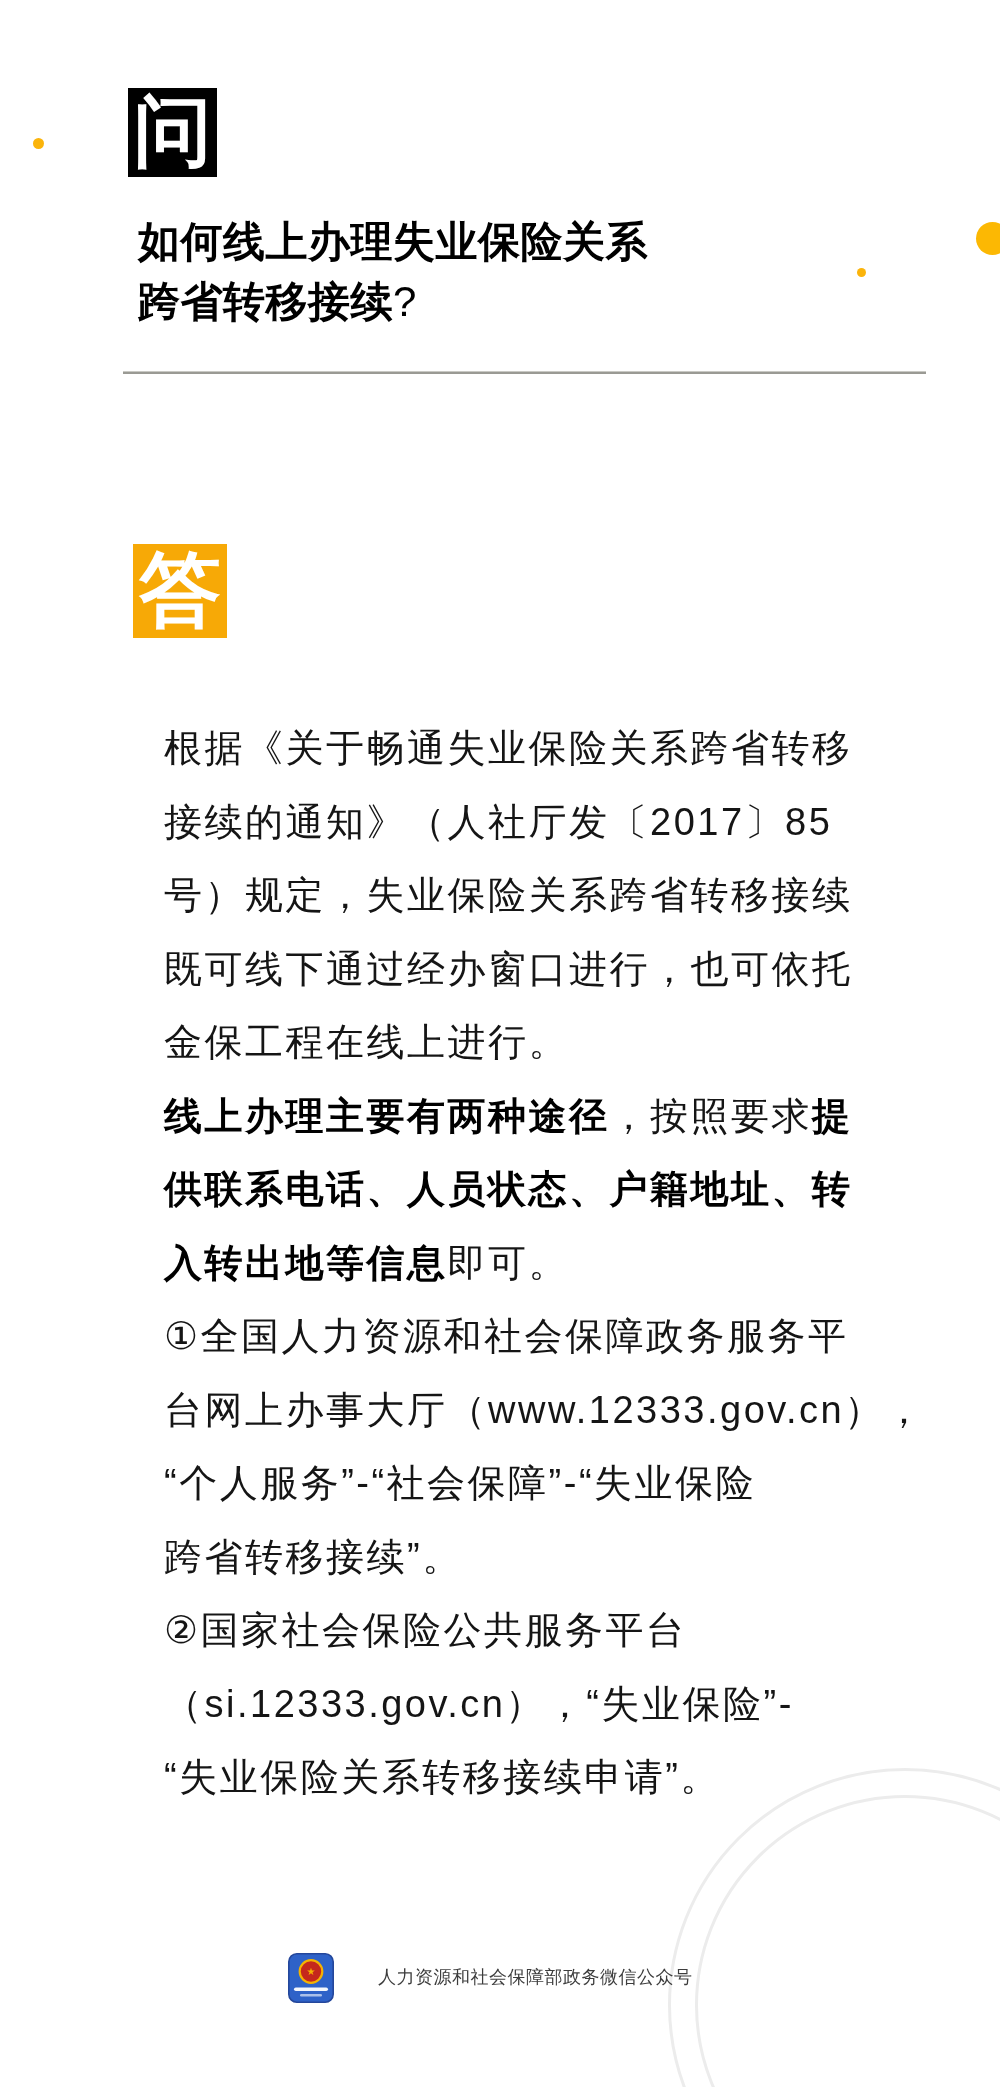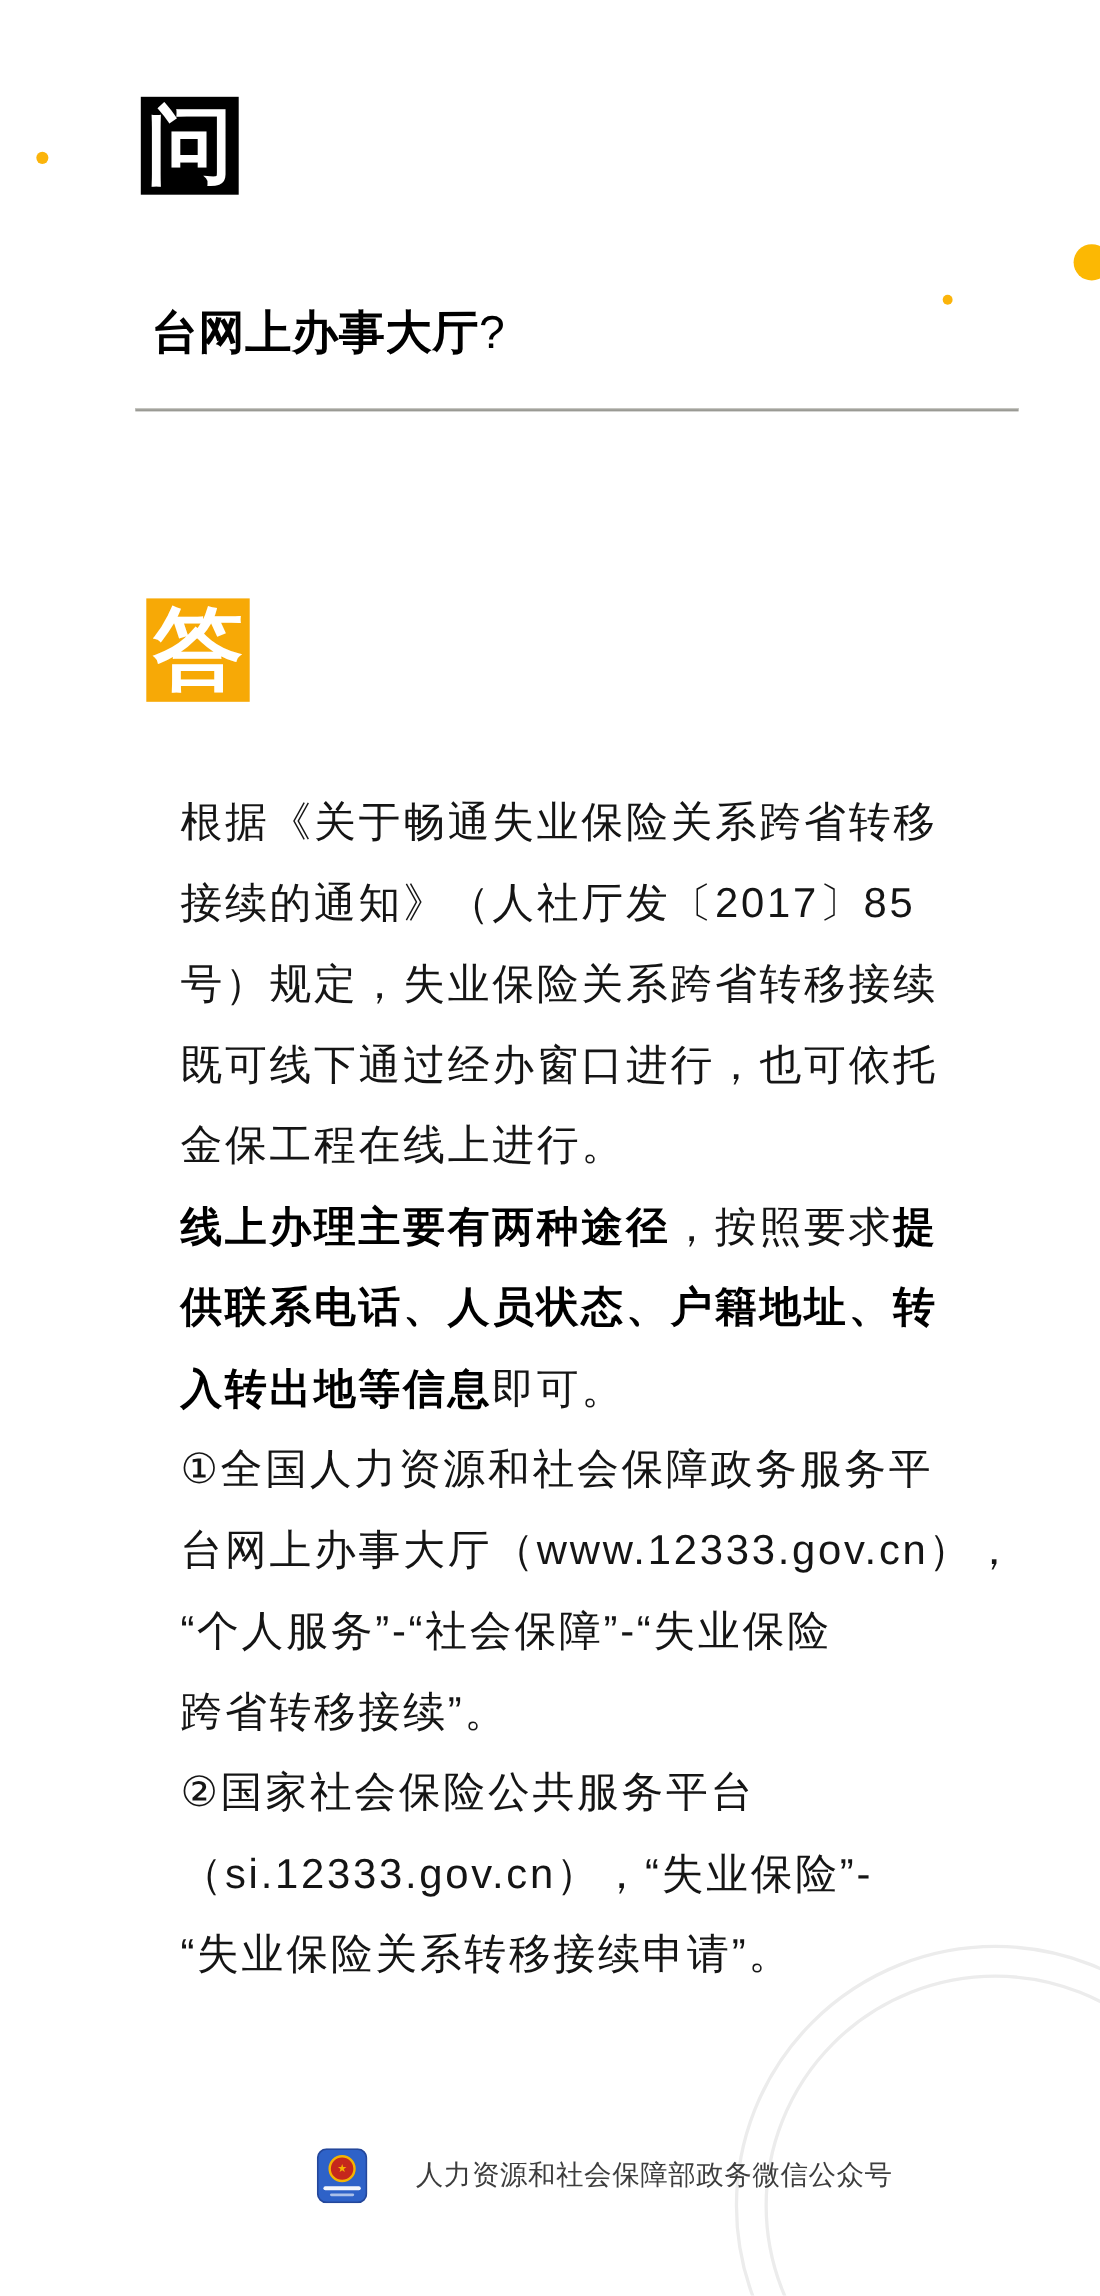--- a/index.html
+++ b/index.html
@@ -40,41 +40,41 @@
     position:absolute;left:164px;top:712px;width:840px;
     font-size:38px;line-height:73.5px;color:#151515;letter-spacing:2.5px;
   }
   .body-text p{margin:0;white-space:pre-line;}
   .body-text .b{font-weight:700;color:#000000;text-align:right;}
 
   
   .footer-icon{position:absolute;left:288px;top:1953px;width:46px;height:50px;}
   .footer-label{
     position:absolute;left:378px;top:1964px;
-    font-size:25px;line-height:26px;color:#3D3D3D;letter-spacing:0.5px;white-space:nowrap;
+    font-size:18px;line-height:26px;color:#3D3D3D;letter-spacing:0.5px;white-space:nowrap;
   }
 </style>
 </head>
 <body>
 
 <div class="page">
 
   <div class="dot dot-left"></div>
   <div class="circle-big"></div>
   <div class="dot dot-small"></div>
   <div class="arc arc-outer"></div>
   <div class="arc arc-inner"></div>
 
   <div class="badge q-badge">
     <span>问</span>
   </div>
 
   <div class="title">
-    <br>
-    <span>台网上办事大厅</span><span class="qm">?</span>
+    <span>如何线上办理失业保险关系</span><br>
+    <span>跨省转移接续</span><span class="qm">?</span>
   </div>
 
   <div class="divider"></div>
 
   <div class="badge a-badge">
     <span>答</span>
   </div>
 
   <div class="body-text">
       <p><span>根据《关于畅通失业保险关系跨省转移

